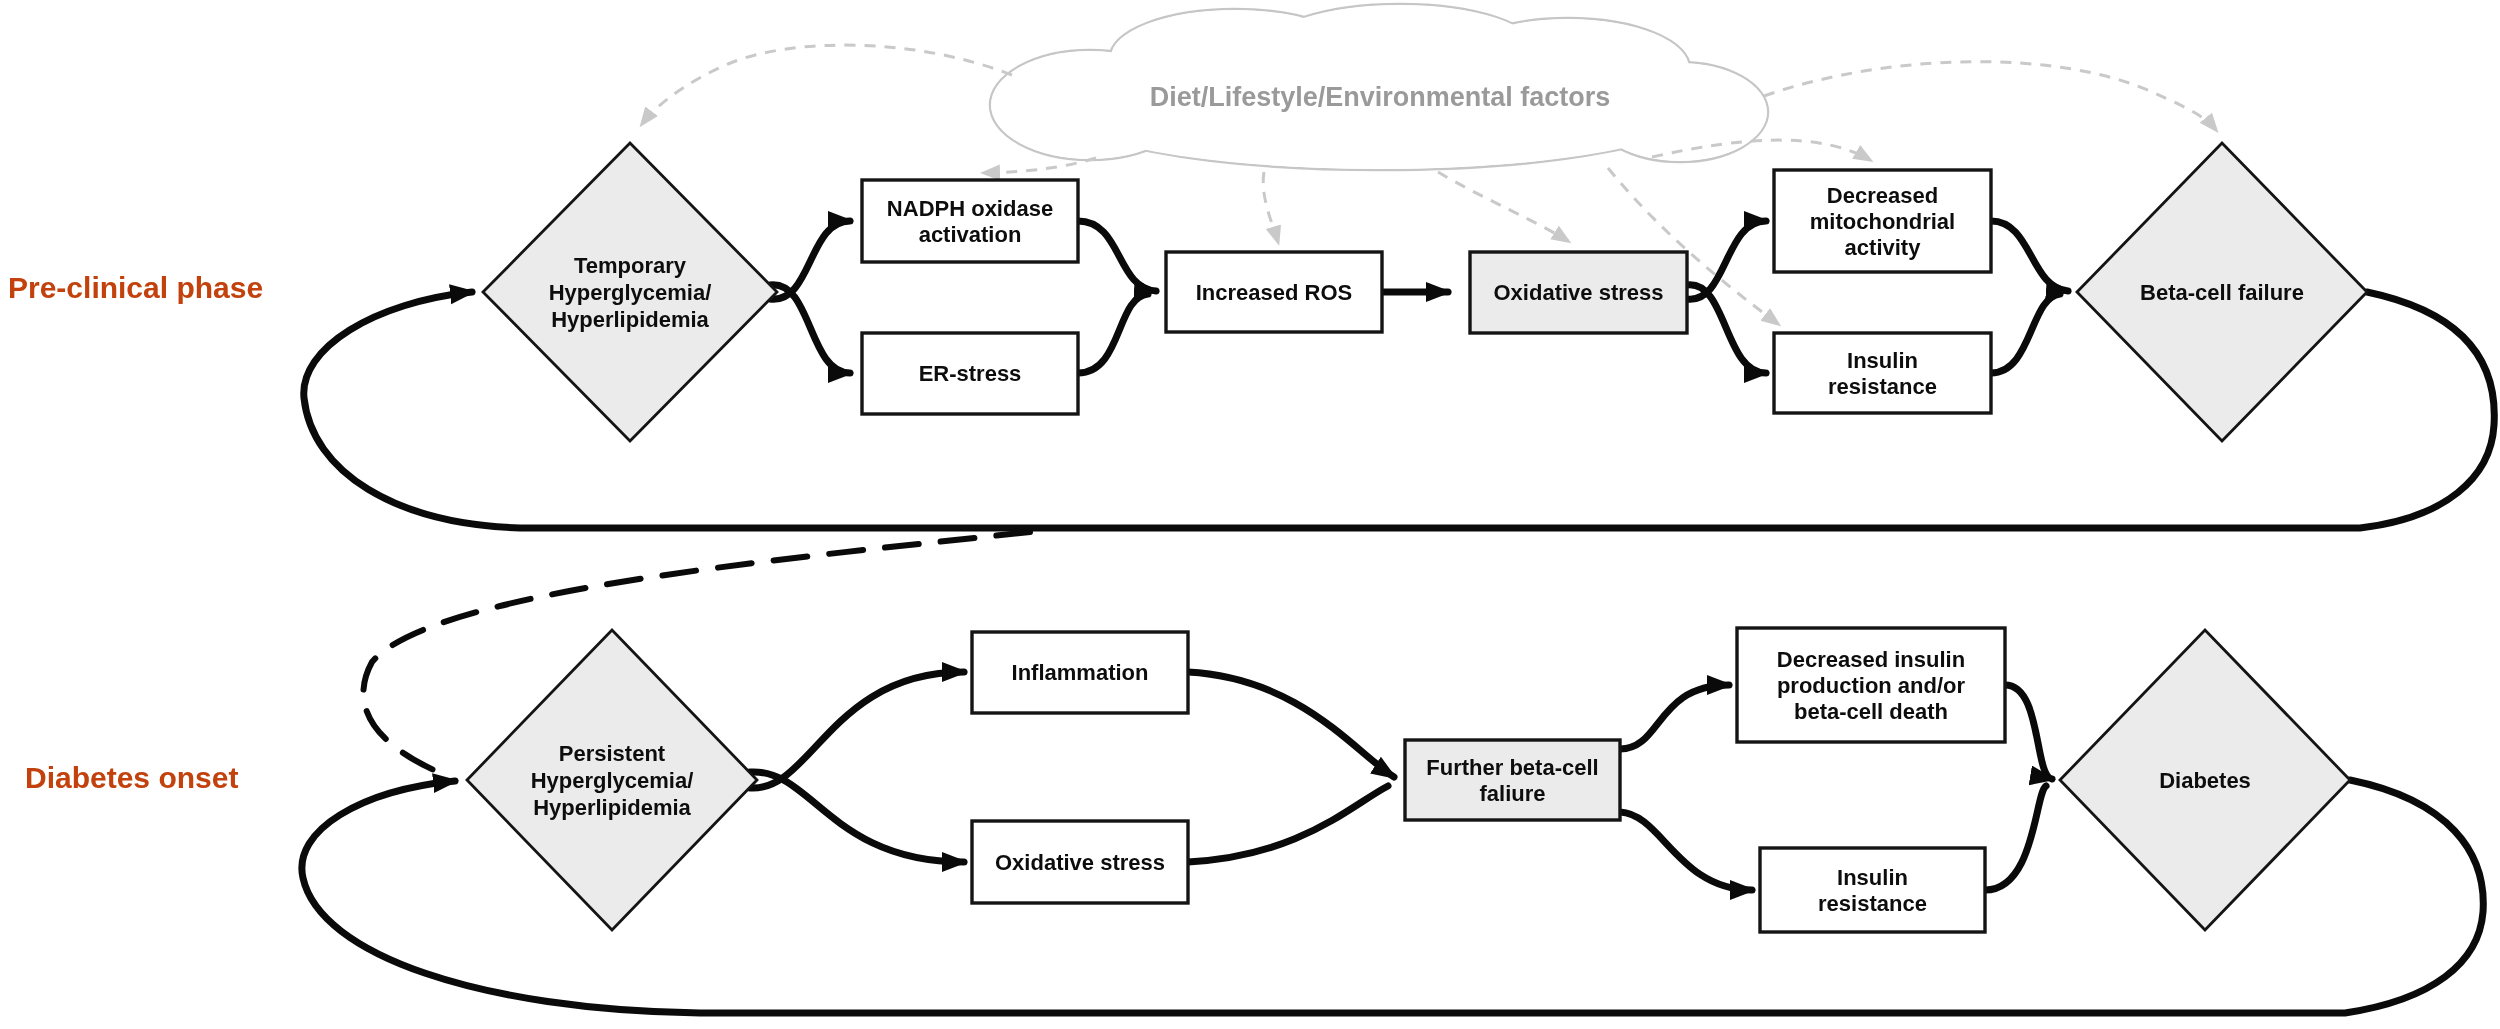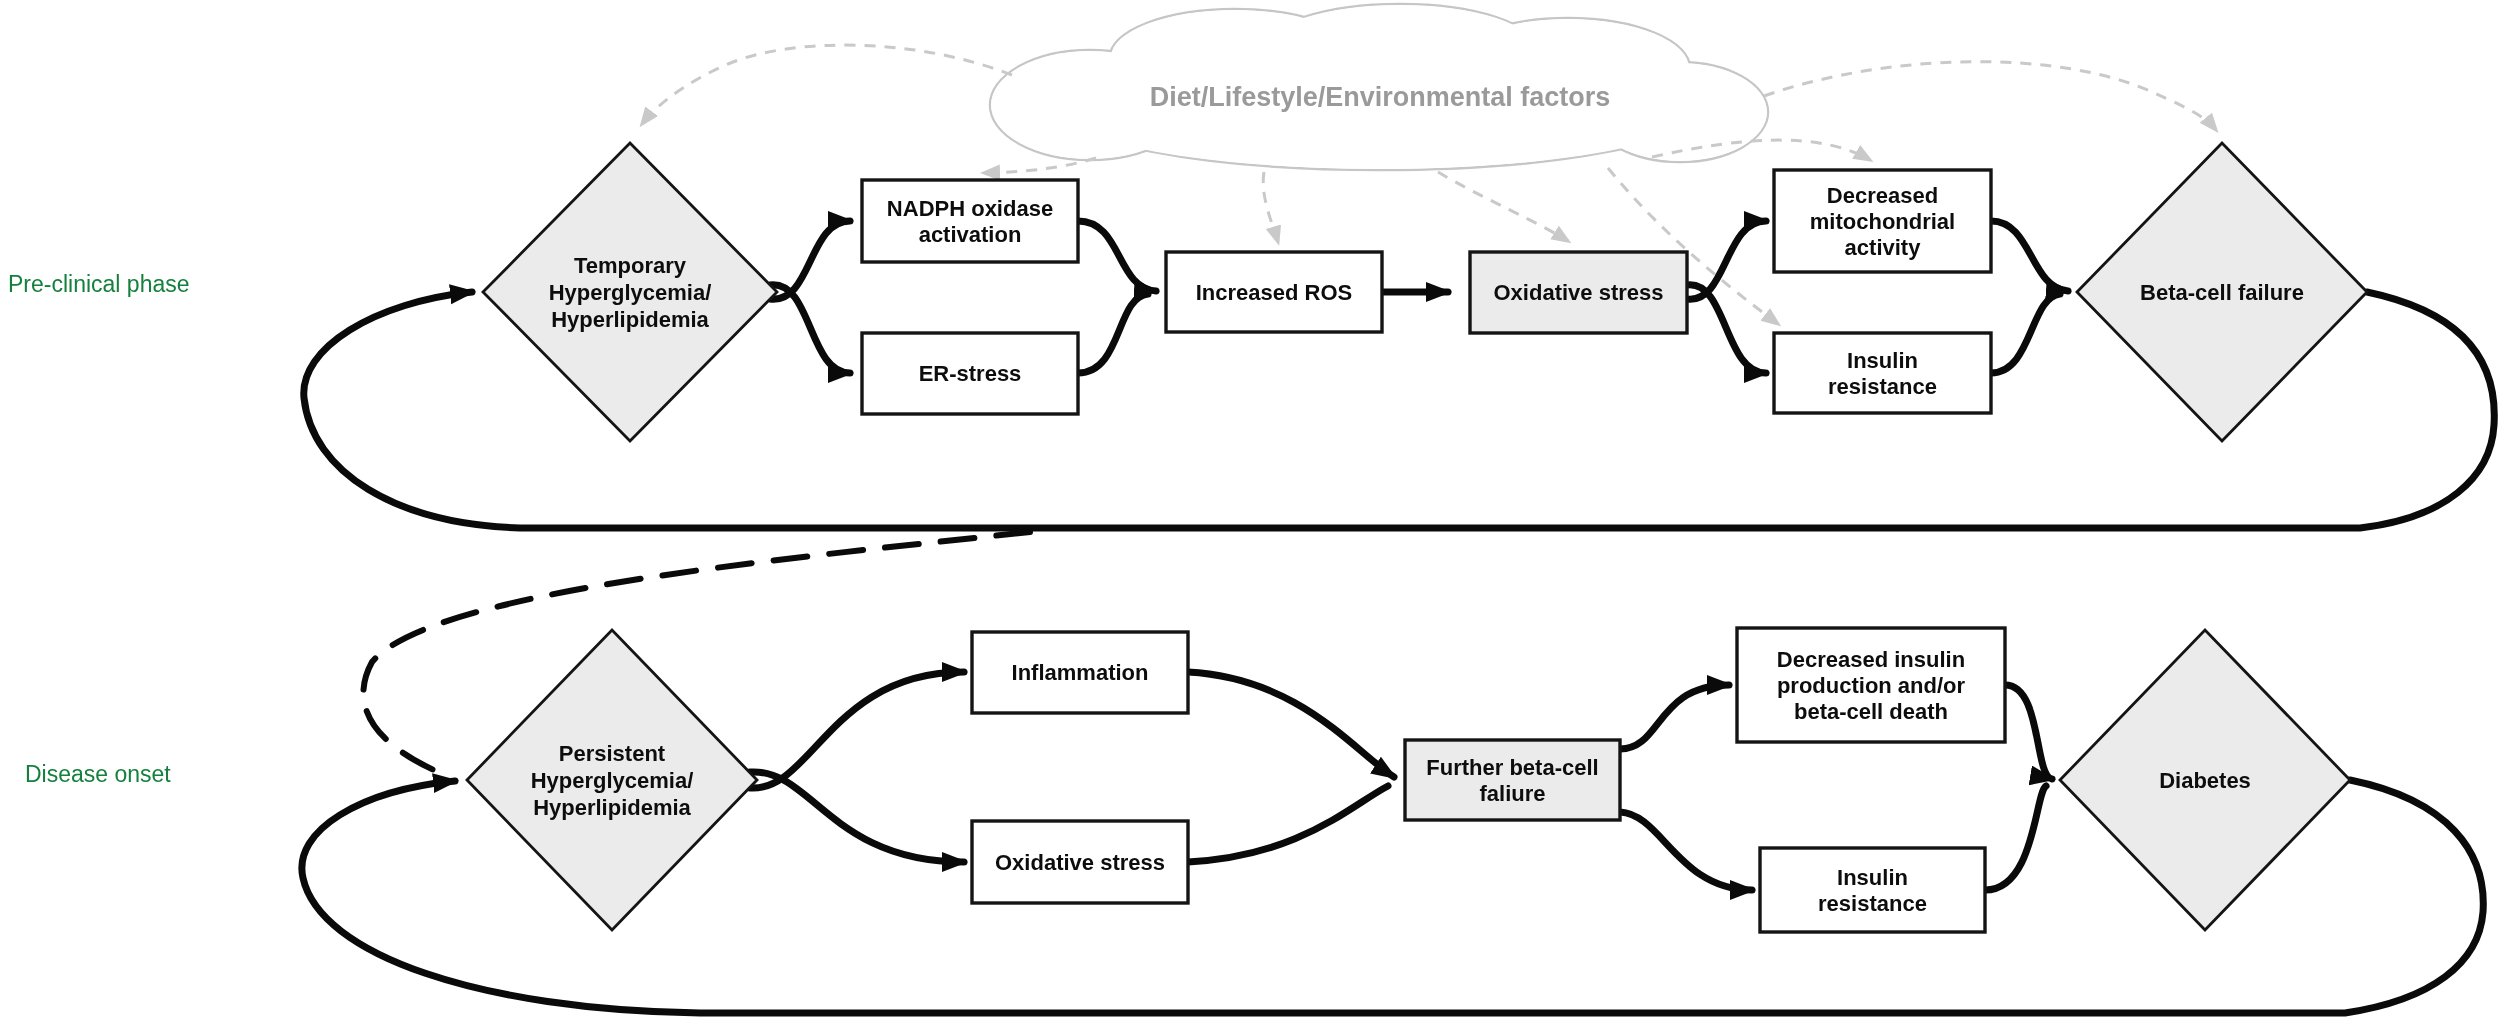--- a/index.html
+++ b/index.html
@@ -1,19 +1,19 @@
 <!DOCTYPE html>
 <html><head>
 <meta charset="utf-8">
 <style>
   html,body{margin:0;padding:0;background:#ffffff;}
   #stage{position:relative;width:2500px;height:1029px;background:#ffffff;overflow:hidden;
          font-family:"Liberation Sans",sans-serif;}
   #stage svg{position:absolute;left:0;top:0;}
-  .phase-label{position:absolute;font-weight:normal;font-size:23px;color:#15803d;white-space:nowrap;}
+  .phase-label{position:absolute;font-weight:bold;font-size:30px;color:#c2410c;white-space:nowrap;}
   #pre-label{left:8px;top:271px;}
   #onset-label{left:25px;top:761px;}
   .node-text{font-weight:bold;font-size:22px;fill:#0d0d0d;}
   .cloud-text{font-weight:bold;font-size:27px;fill:#9a9a9a;}
   .edge{fill:none;stroke:#0a0a0a;stroke-width:7;stroke-linecap:round;}
   .edge.thin{stroke-width:6;}
   .gedge{fill:none;stroke:#c9c9c9;stroke-width:3;stroke-dasharray:11 9;stroke-linecap:butt;}
   .cloud-stroke{fill:none;stroke:#c6c6c6;stroke-width:2.5;}
   .cloud-fill{fill:#ffffff;stroke:none;}
 </style>
@@ -133,14 +133,14 @@
           <text class="node-text" text-anchor="middle"><tspan x="1872.5" y="877" dominant-baseline="central">Insulin</tspan><tspan x="1872.5" y="903" dominant-baseline="central">resistance</tspan></text>
         </g>
         <g>
           <polygon points="2060,780 2205,630 2350,780 2205,930" fill="#ebebeb" stroke="#141414" stroke-width="2.8"></polygon>
           <text class="node-text" text-anchor="middle"><tspan x="2205" y="780" dominant-baseline="central">Diabetes</tspan></text>
         </g>
       </g>
     <text id="cloud-label" class="cloud-text" x="1380" y="97" text-anchor="middle" dominant-baseline="central">Diet/Lifestyle/Environmental factors</text>
   </svg>
   <div id="pre-label" class="phase-label">Pre-clinical phase</div>
-  <div id="onset-label" class="phase-label">Disease onset</div>
+  <div id="onset-label" class="phase-label">Diabetes onset</div>
 </div>
 
 </body></html>

